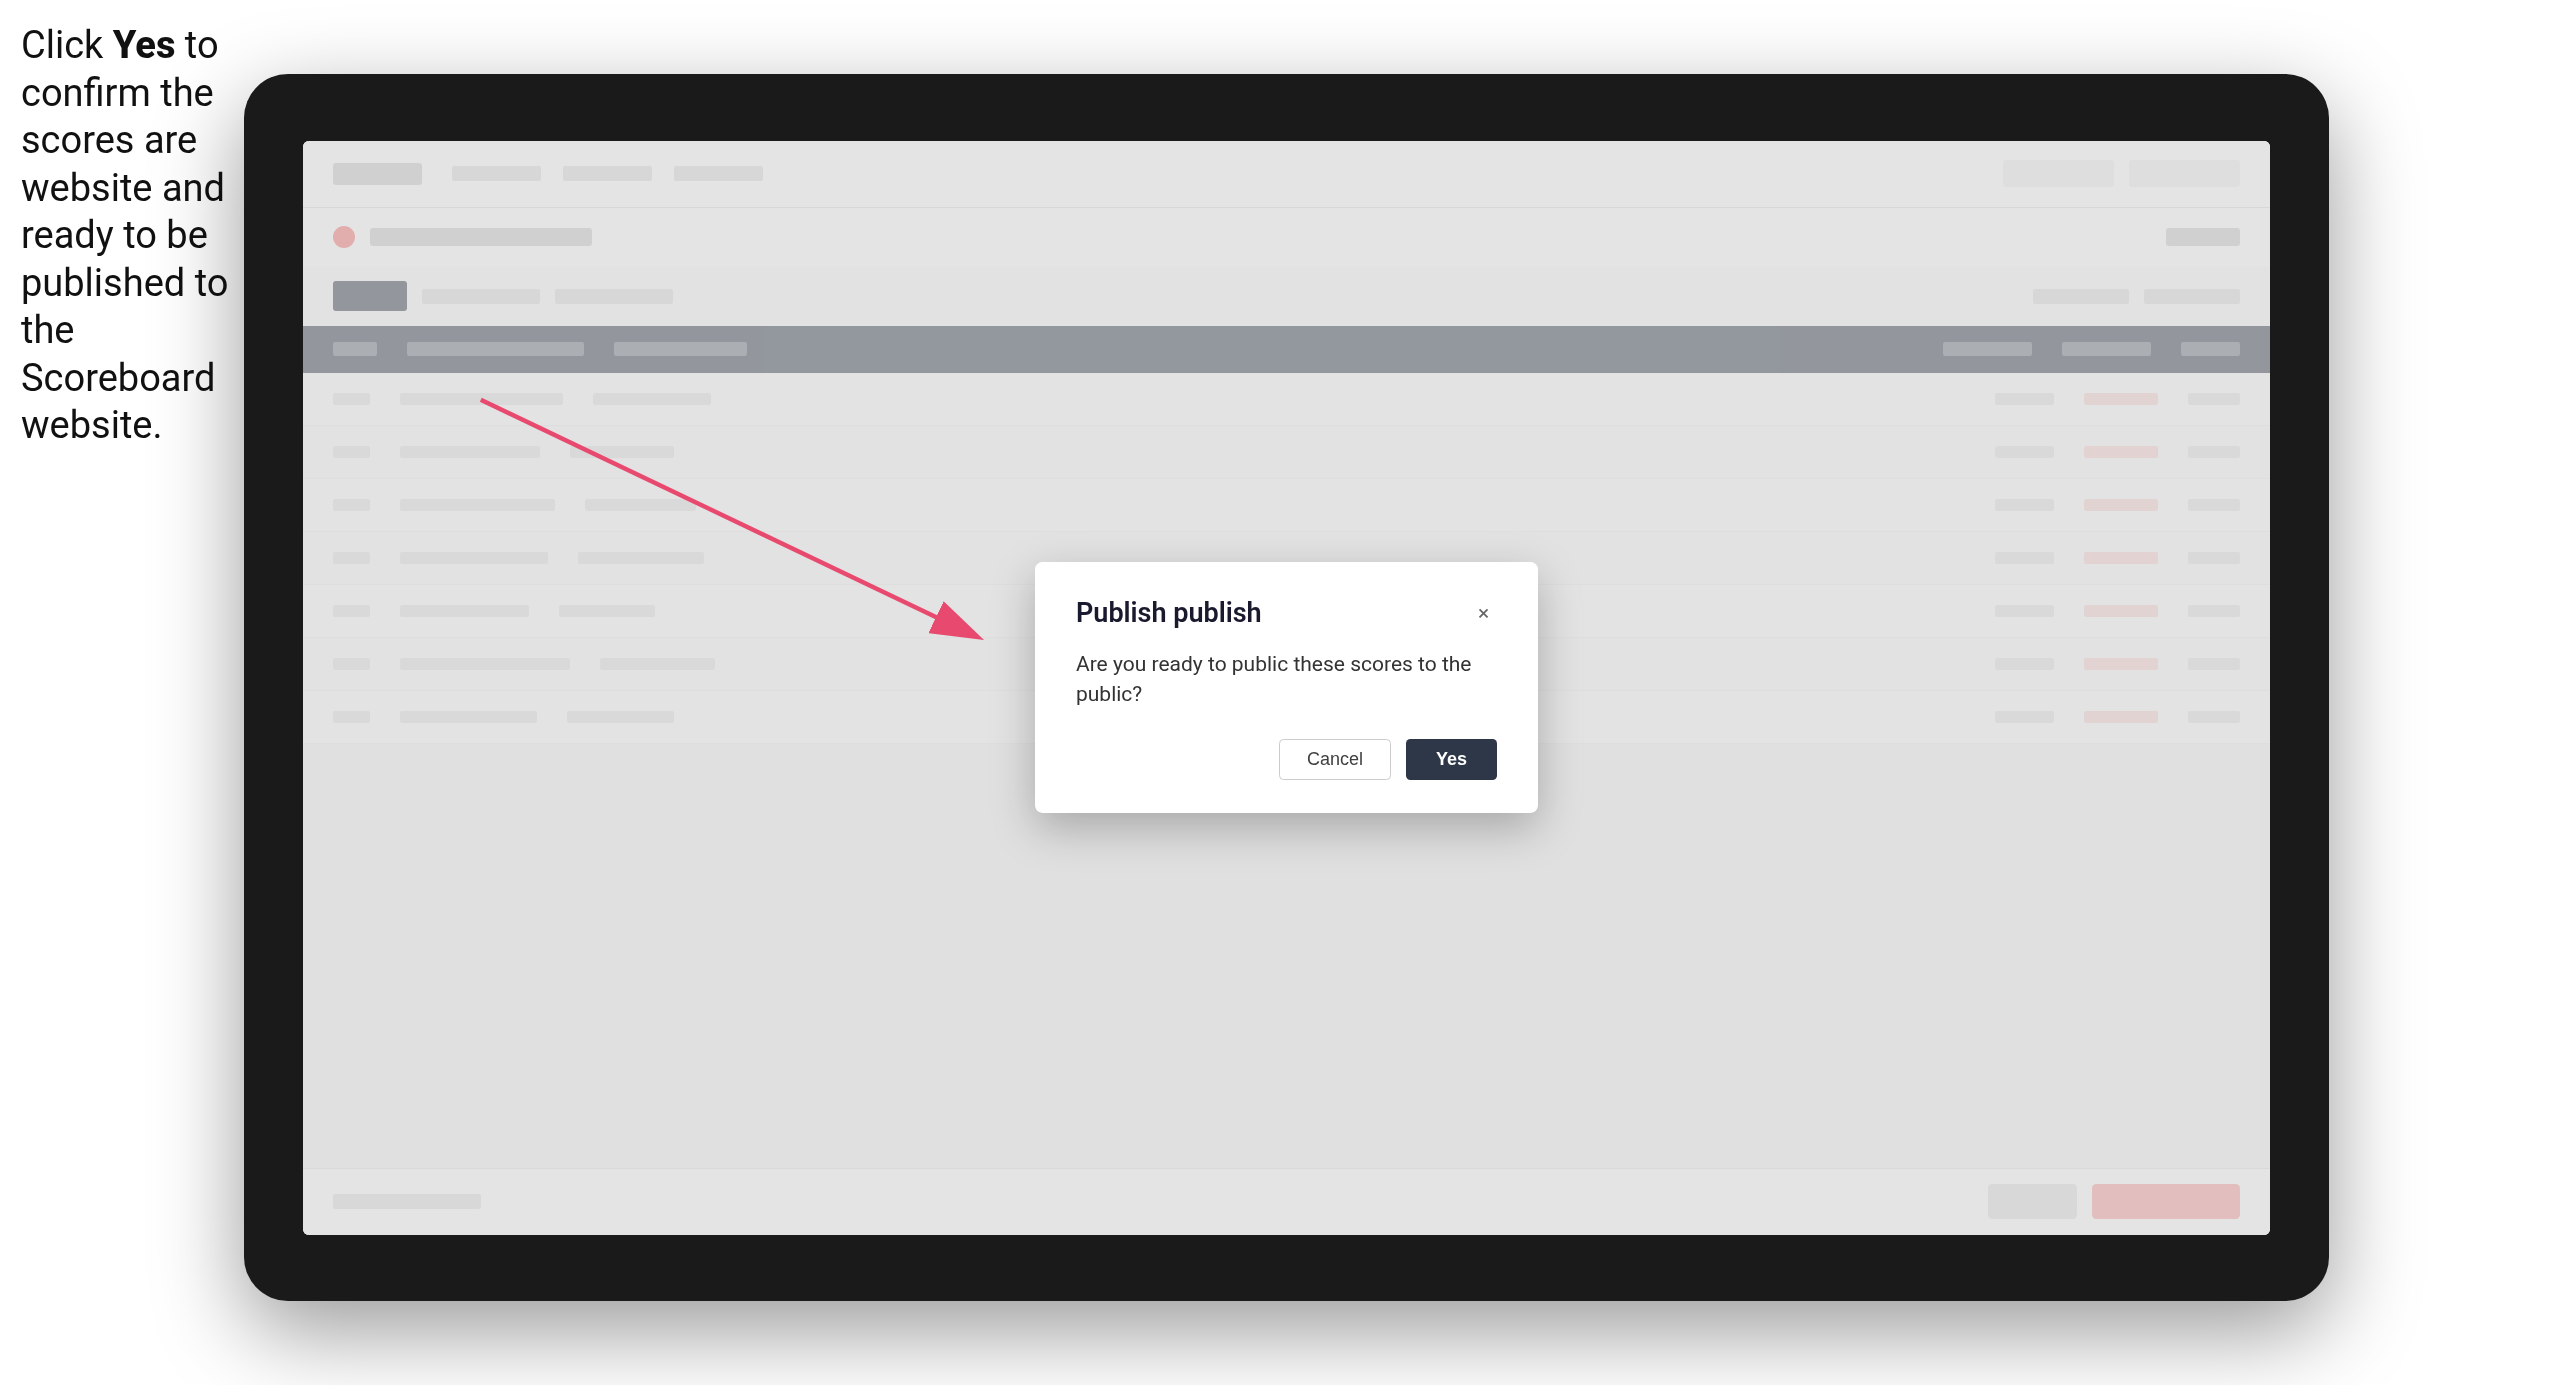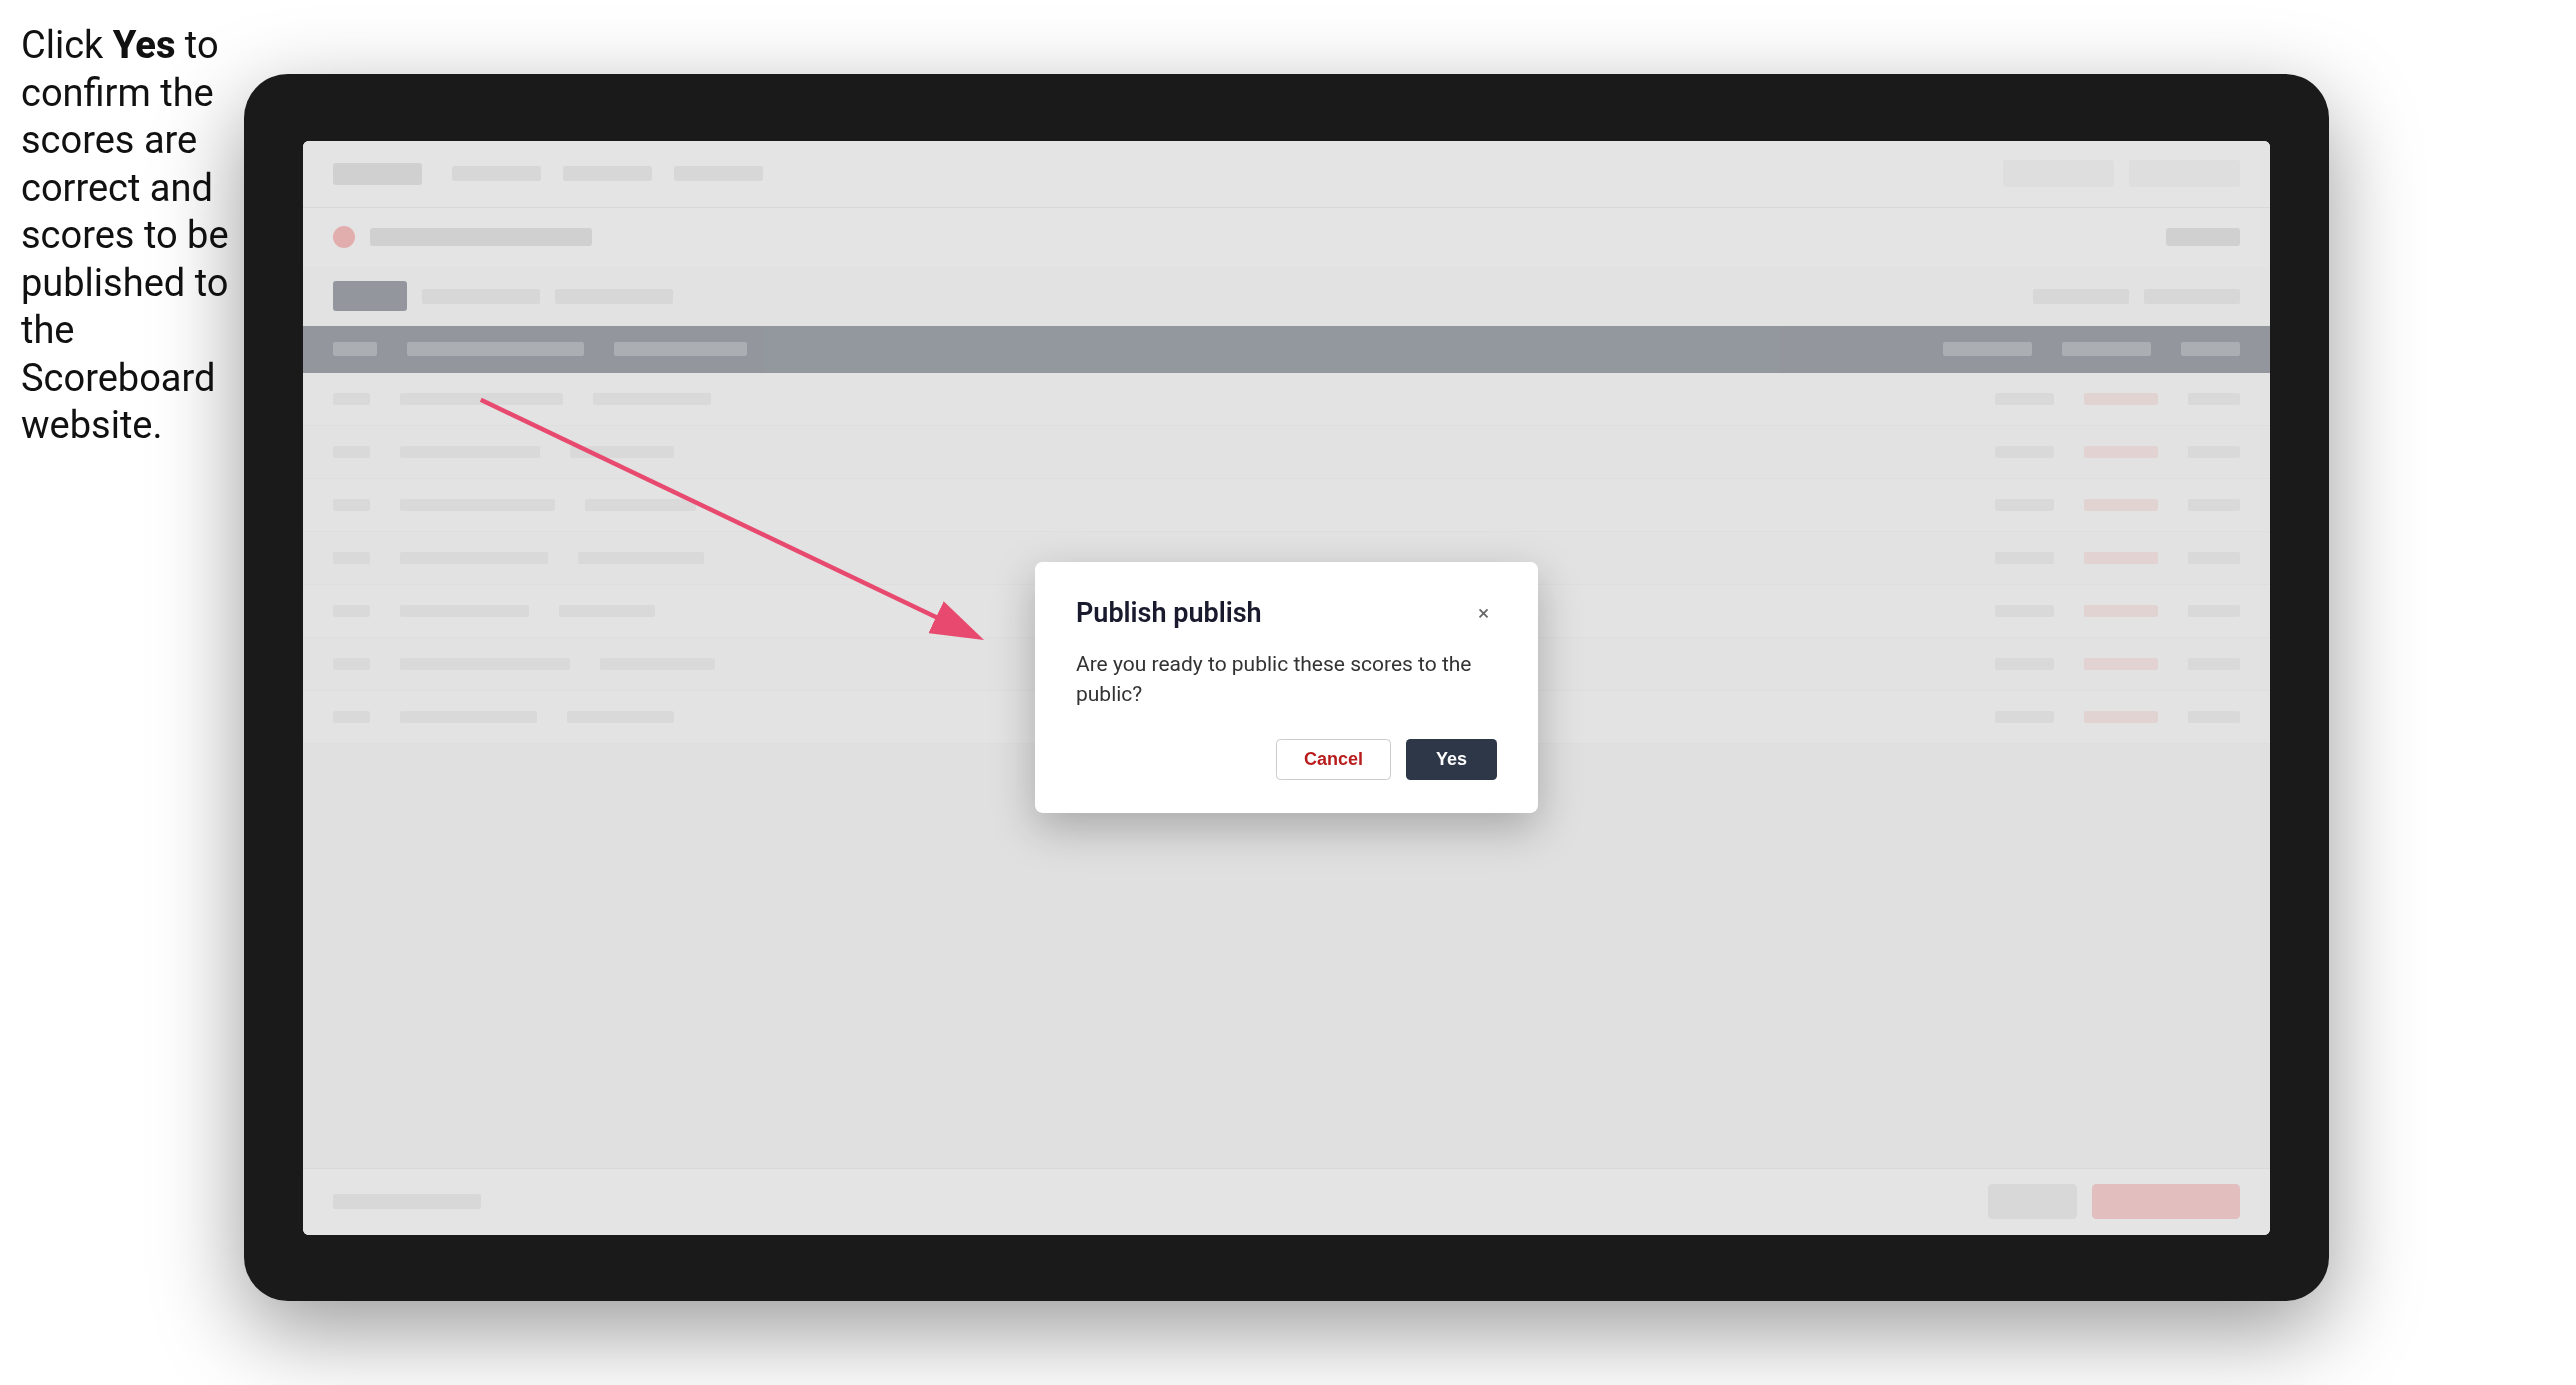--- a/index.html
+++ b/index.html
@@ -335,24 +335,23 @@
       display: flex;
       justify-content: flex-end;
       gap: 15px;
     }
 
     .btn-cancel {
       padding: 9px 27px;
       font-size: 18px;
       border: 0.7px solid #cccccc;
       background: #ffffff;
-      color: #b91c1c;
+      color: #404040;
       border-radius: 4.4px;
       cursor: pointer;
-      font-weight: bold;
     }
 
     .btn-yes {
       padding: 9px 30px;
       font-size: 18px;
       background: #2d3748;
       color: #ffffff;
       border: none;
       border-radius: 4.4px;
       cursor: pointer;
@@ -365,21 +364,21 @@
       left: 0;
       width: 100%;
       height: 100%;
       pointer-events: none;
     }
   </style>
 </head>
 <body>
 
 <div class="instruction-text">
-  <span>Click </span><strong>Yes</strong><span> to confirm the scores are correct and scores to be published to the Scoreboard website.</span>
+  <span>Click </span><strong>Yes</strong><span> to confirm the scores are website and ready to be published to the Scoreboard website.</span>
 </div>
 
 <div class="tablet-device">
   <div class="tablet-screen">
 
     <div class="screen-bg">
 
       <div class="nav-bar">
         <div class="nav-logo"></div>
         <div class="nav-links">

